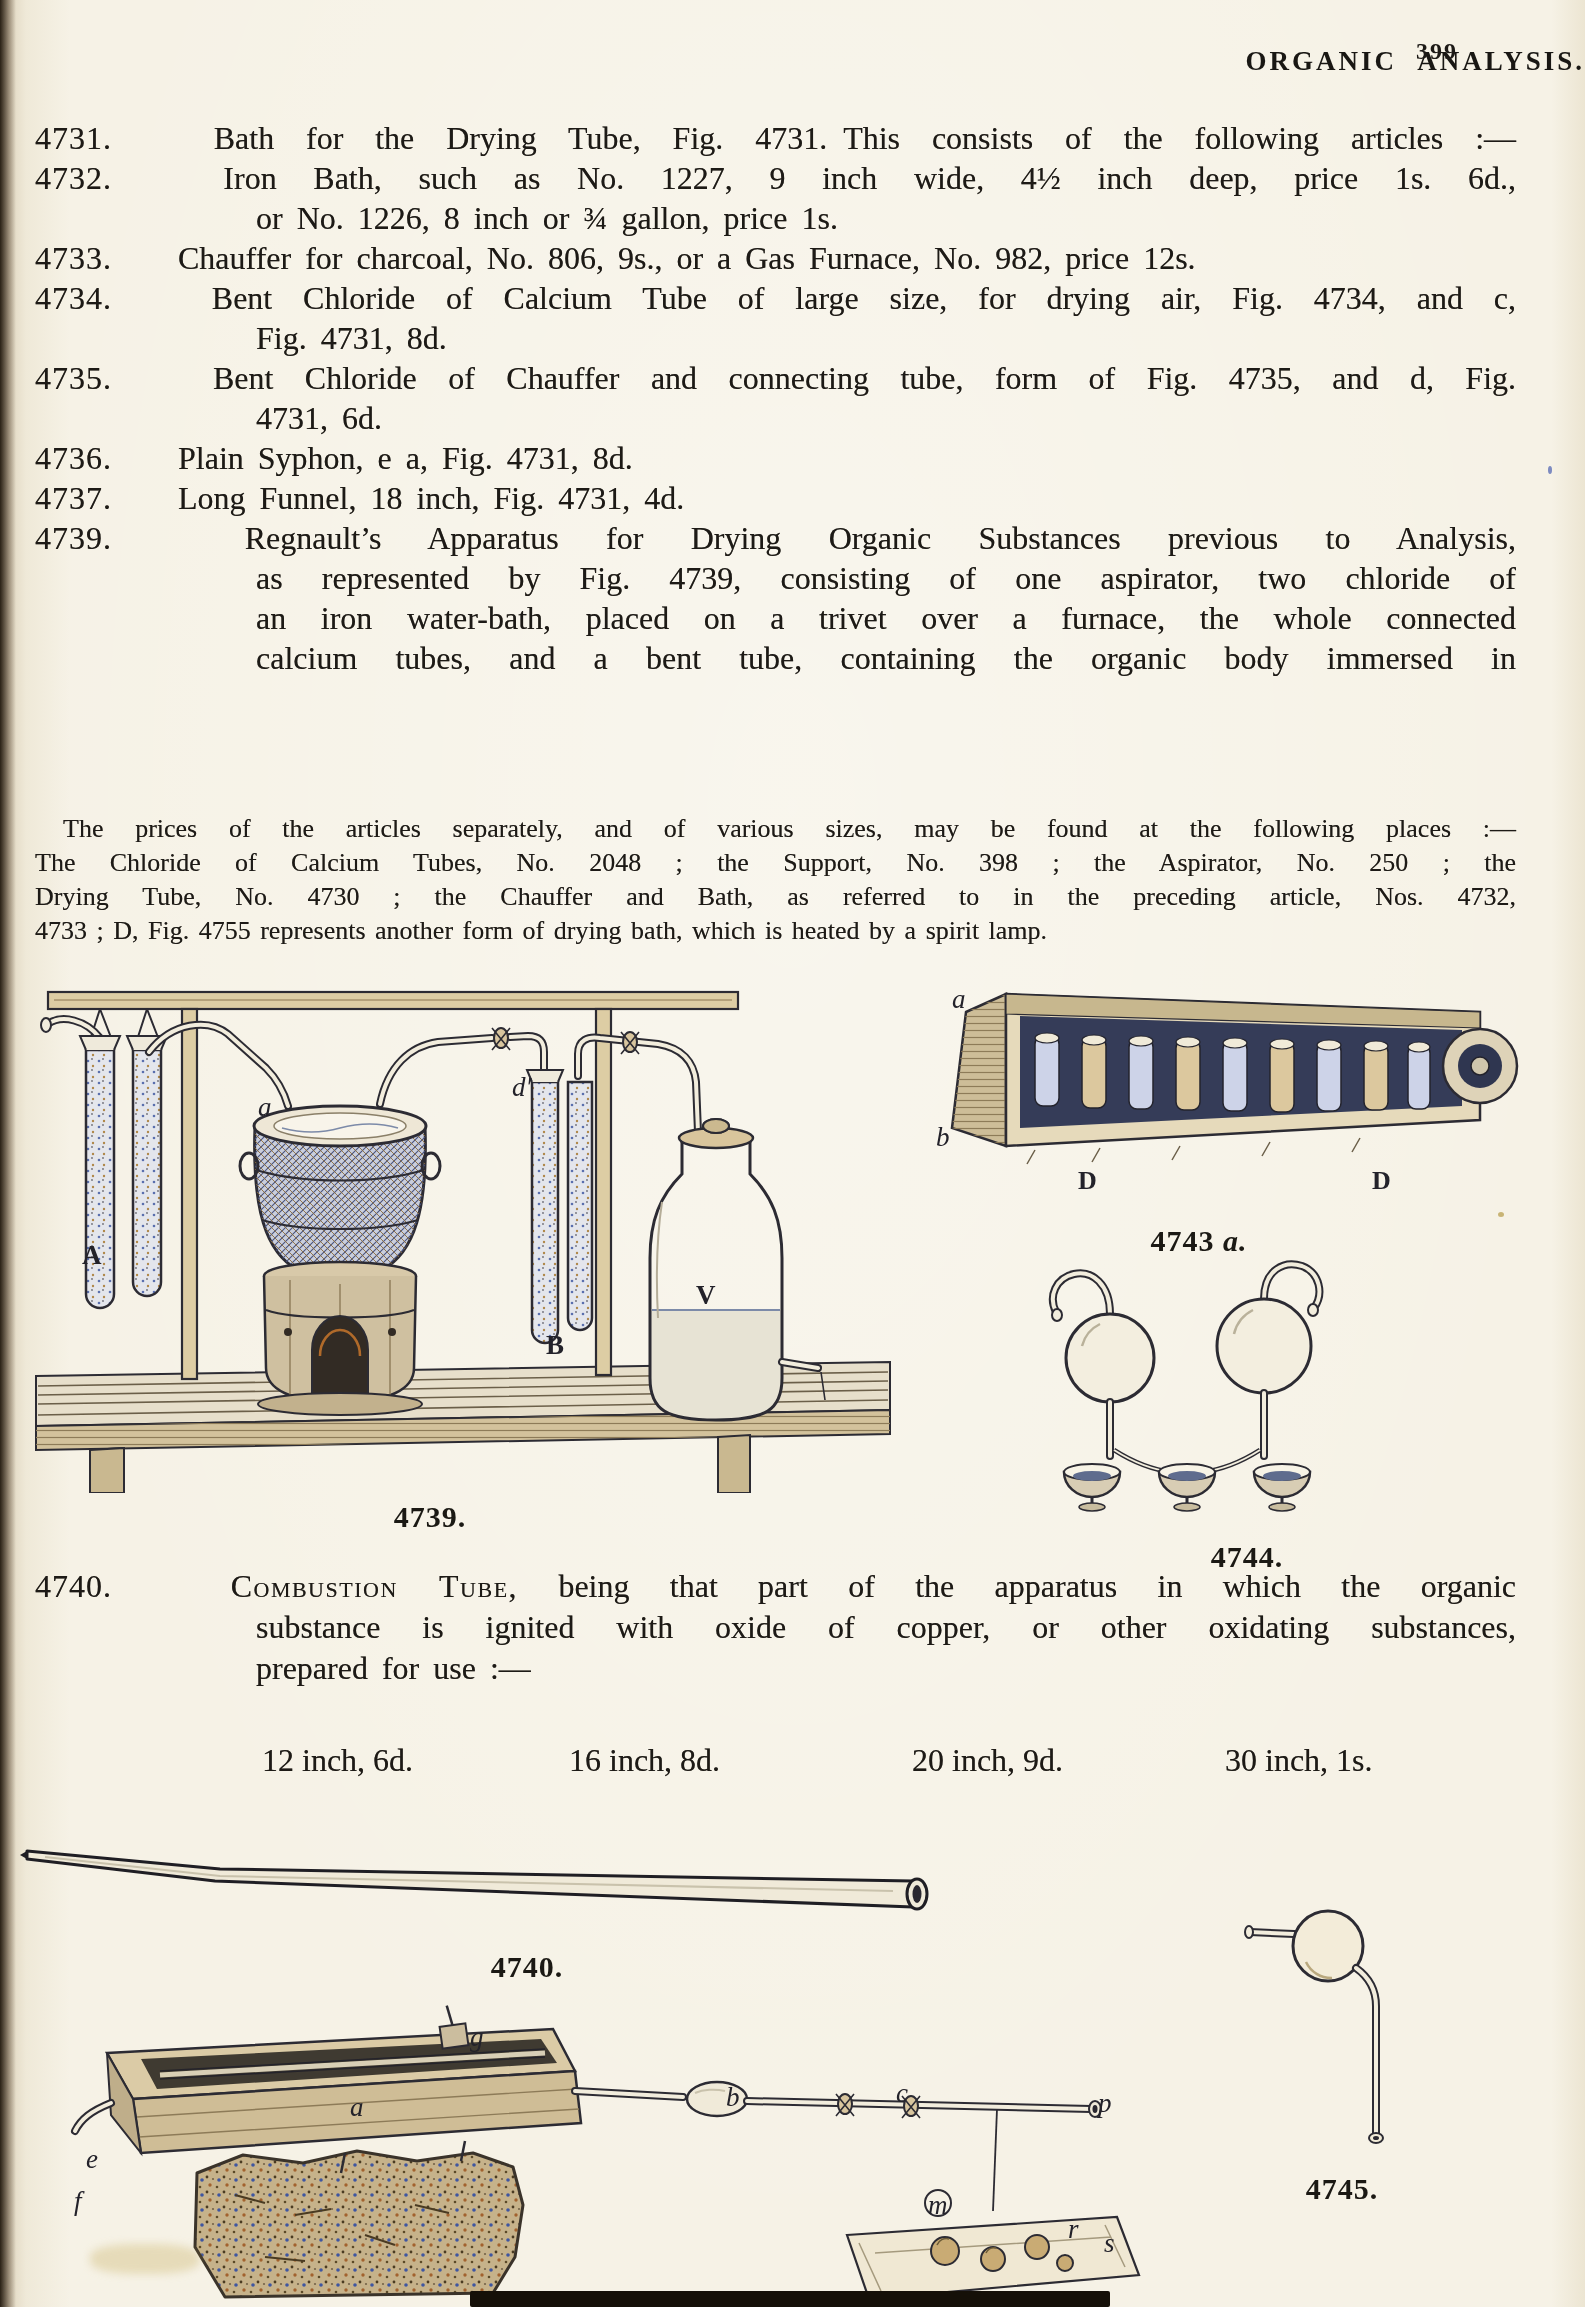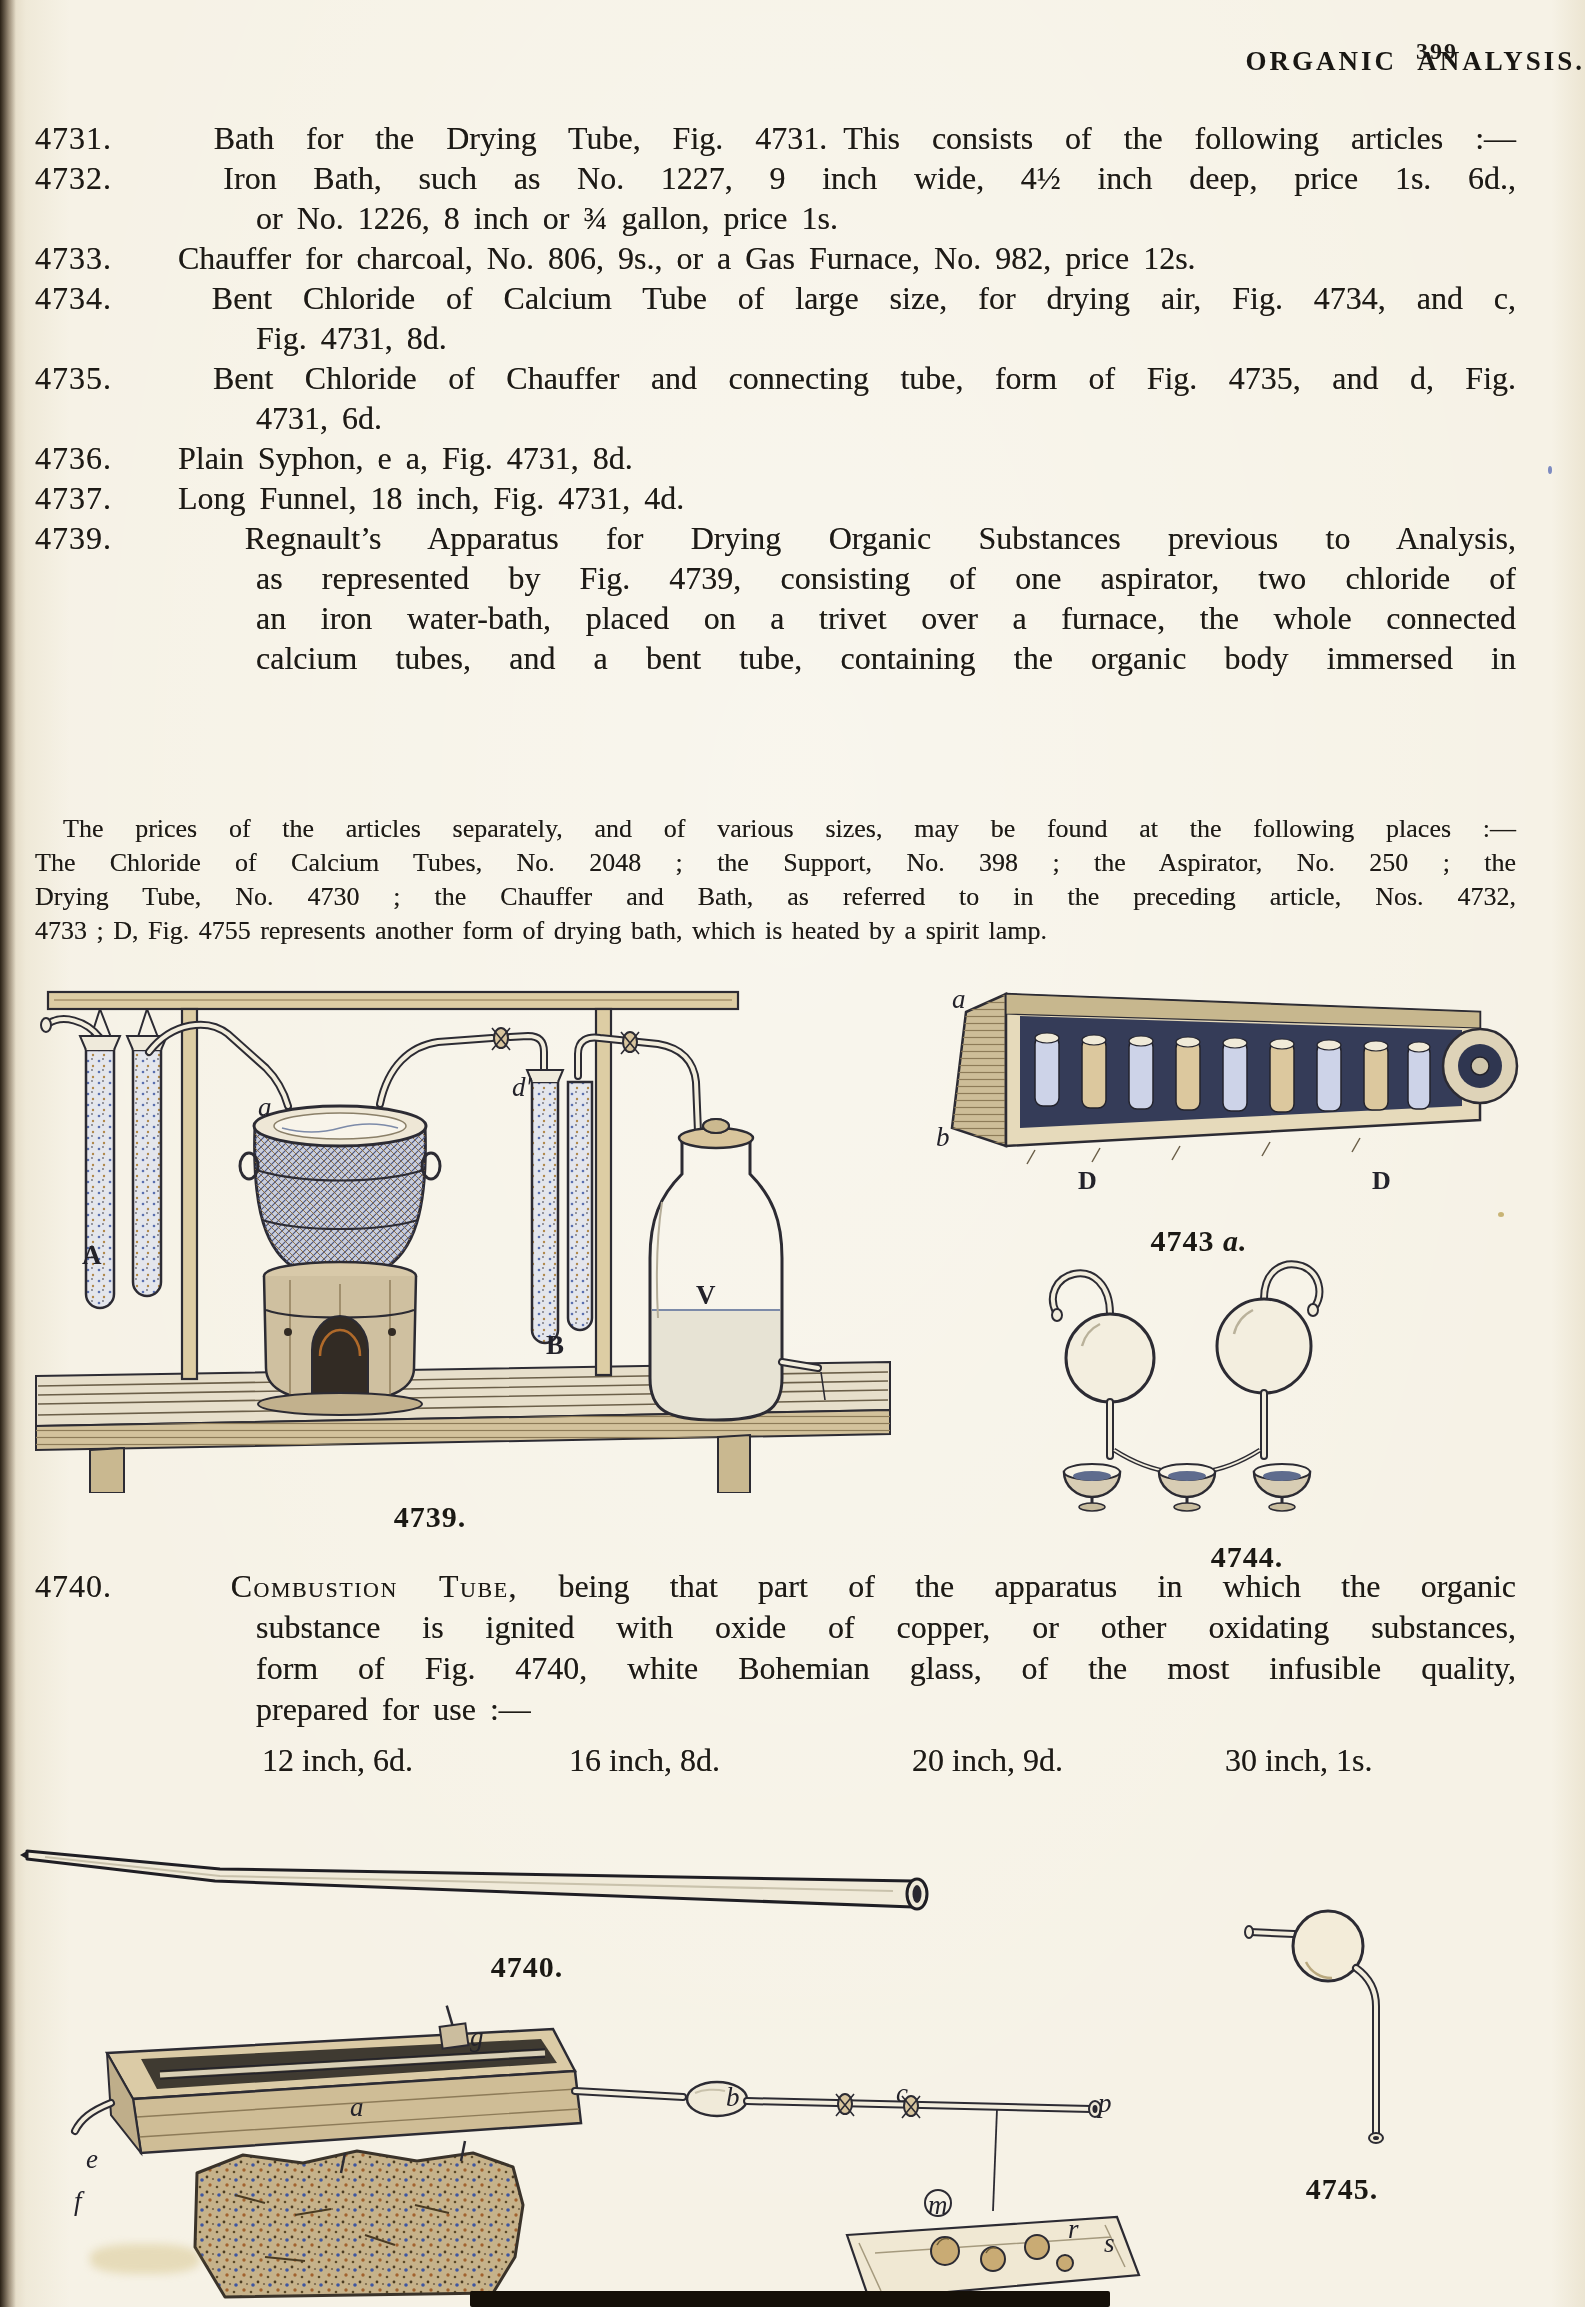--- a/index.html
+++ b/index.html
@@ -365,21 +365,20 @@
   <span class="flabel" style="left:86px;top:2144px">e</span>
   <span class="flabel" style="left:74px;top:2186px">f</span>
   <span class="flabel" style="left:928px;top:2190px">m</span>
   <span class="flabel" style="left:1098px;top:2088px">p</span>
   <span class="flabel" style="left:1068px;top:2214px">r</span>
   <span class="flabel" style="left:1104px;top:2228px">s</span>
 
   <div class="col comb">
     <div class="ln j"><span class="inum">4740.</span> <span class="igap"></span> <span class="lead">Combustion Tube,</span> <span>being that part of the apparatus in which the organic</span></div>
     <div class="ln cont j"><span>substance is ignited with oxide of copper, or other oxidating substances,</span></div>
-    <div class="ln cont j"><span>form of Fig. 4740, white Bohemian glass, of the most infusible quality,</span></div>
     <div class="ln cont"><span>prepared for use :—</span></div>
   </div>
   <span class="price" style="left:262px;top:1742px">12 inch, 6d.</span>
   <span class="price" style="left:569px;top:1742px">16 inch, 8d.</span>
   <span class="price" style="left:912px;top:1742px">20 inch, 9d.</span>
   <span class="price" style="left:1225px;top:1742px">30 inch, 1s.</span>
 
   <div class="strip"></div>
   <div class="speck" style="left:1548px;top:466px;width:4px;height:8px;background:#4a5fb0;opacity:.7"></div>
   <div class="speck" style="left:1498px;top:1212px;width:6px;height:5px;background:#b59a45;opacity:.7"></div>

